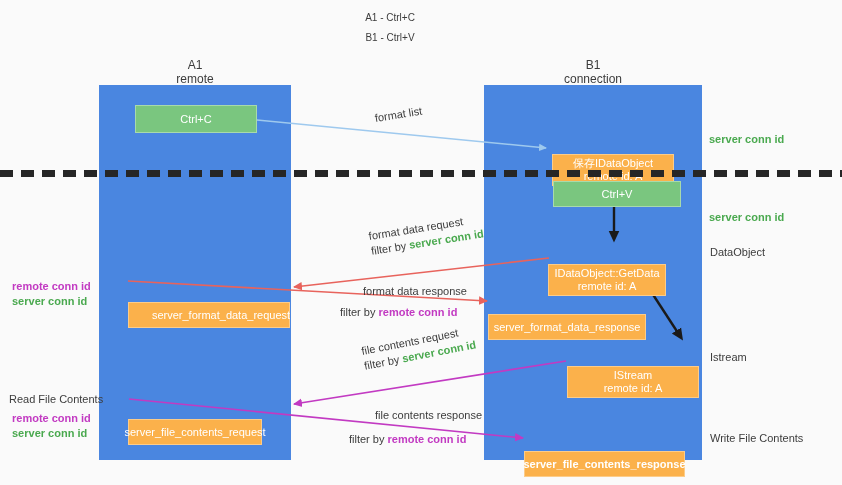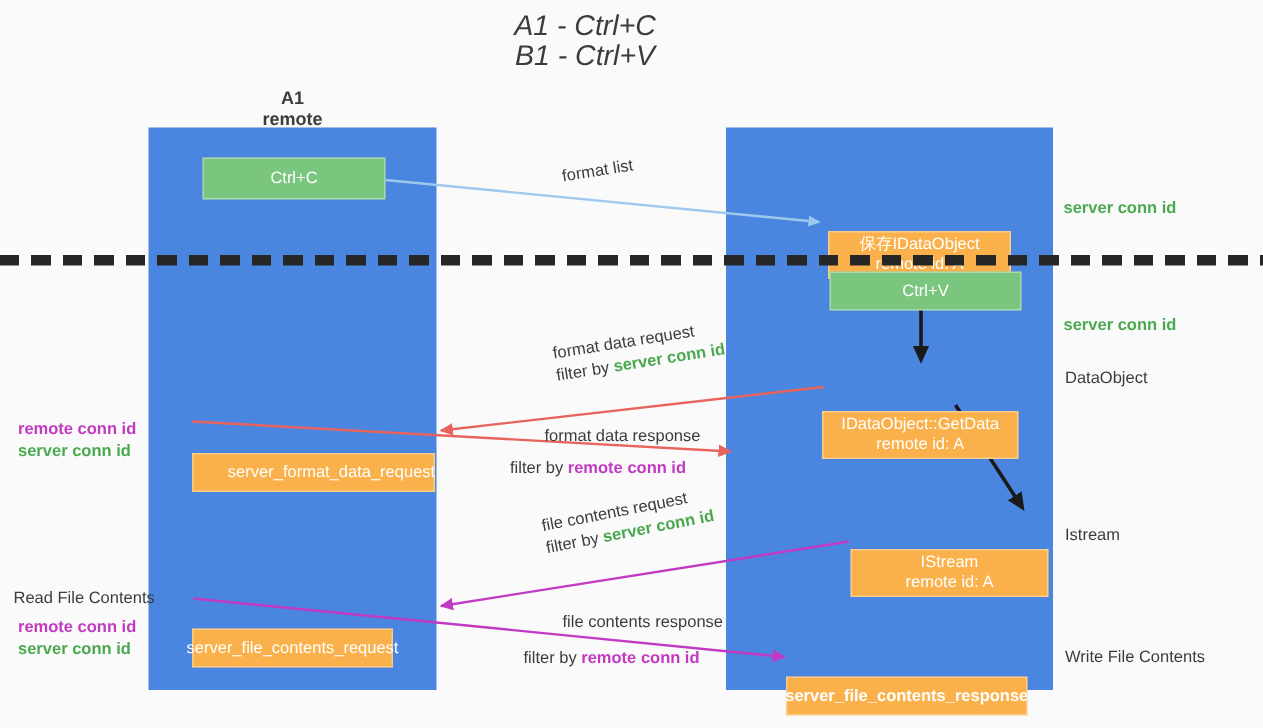--- a/index.html
+++ b/index.html
@@ -24,24 +24,23 @@
     overflow: visible;
   }
   svg.lines { z-index: 2; pointer-events: none; }
 
   .title {
     position: absolute;
     left: 0;
     top: 8px;
     width: 780px;
     text-align: center;
-    font-size: 19px;
+    font-size: 10px;
     color: #3c3c3c;
     line-height: 20px;
-    font-style: italic;
   }
   .title div { white-space: pre; }
 
   .col-header {
     position: absolute;
     text-align: center;
     font-size: 12px;
     color: #3c3c3c;
     line-height: 14px;
   }
@@ -113,23 +112,27 @@
 </head>
 <body>
 
 <div id="canvas">
 
   <div class="title">
     <div>A1 - Ctrl+C</div>
     <div>B1 - Ctrl+V</div>
   </div>
 
-  <div class="col-header" style="left:100px; top:58px; width:190px;font-weight:bold;">
+  <div class="col-header" style="left:100px; top:58px; width:190px;">
     <div>A1</div>
     <div>remote</div>
+  </div>
+  <div class="col-header" style="left:485px; top:58px; width:216px;">
+    <div>B1</div>
+    <div>connection</div>
   </div>
 
   <div class="lane" style="left:99px; top:85px; width:192px; height:375px;"></div>
   <div class="lane" style="left:484px; top:85px; width:218px; height:375px;"></div>
 
   <svg class="layer lines" viewBox="0 0 842 485">
     <defs>
       <marker id="ah-blue" markerWidth="9" markerHeight="9" refX="7" refY="4.5" orient="auto" markerUnits="userSpaceOnUse">
         <path d="M0,0.8 L8,4.5 L0,8.2 Z" fill="#9ec9ee"></path>
       </marker>
@@ -165,29 +168,32 @@
 
   <div class="node orange" style="left:552px; top:128px; width:122px; height:32px;">
     <div>保存IDataObject</div>
     <div class="l2">remote id: A</div>
   </div>
 
   <div class="node green" style="left:553px; top:181px; width:128px; height:26px;">
     <div>Ctrl+V</div>
   </div>
 
-  <div class="node orange" style="left:548px; top:248px; width:131px; height:32px;">
+  <div class="node orange" style="left:548px; top:238px; width:118px; height:32px;">
     <div>IDataObject::GetData</div>
     <div class="l2">remote id: A</div>
   </div>
 
   <div class="node orange" style="left:128px; top:276px; width:162px; height:26px;padding-left:24px;">
     <div>server_format_data_request</div>
   </div>
 
+  <div class="node orange" style="left:488px; top:288px; width:158px; height:26px;">
+    <div>server_format_data_response</div>
+  </div>
 
   <div class="node orange" style="left:567px; top:340px; width:132px; height:32px;">
     <div>IStream</div>
     <div class="l2">remote id: A</div>
   </div>
 
   <div class="node orange" style="left:128px; top:393px; width:134px; height:26px;">
     <div>server_file_contents_request</div>
   </div>
 

